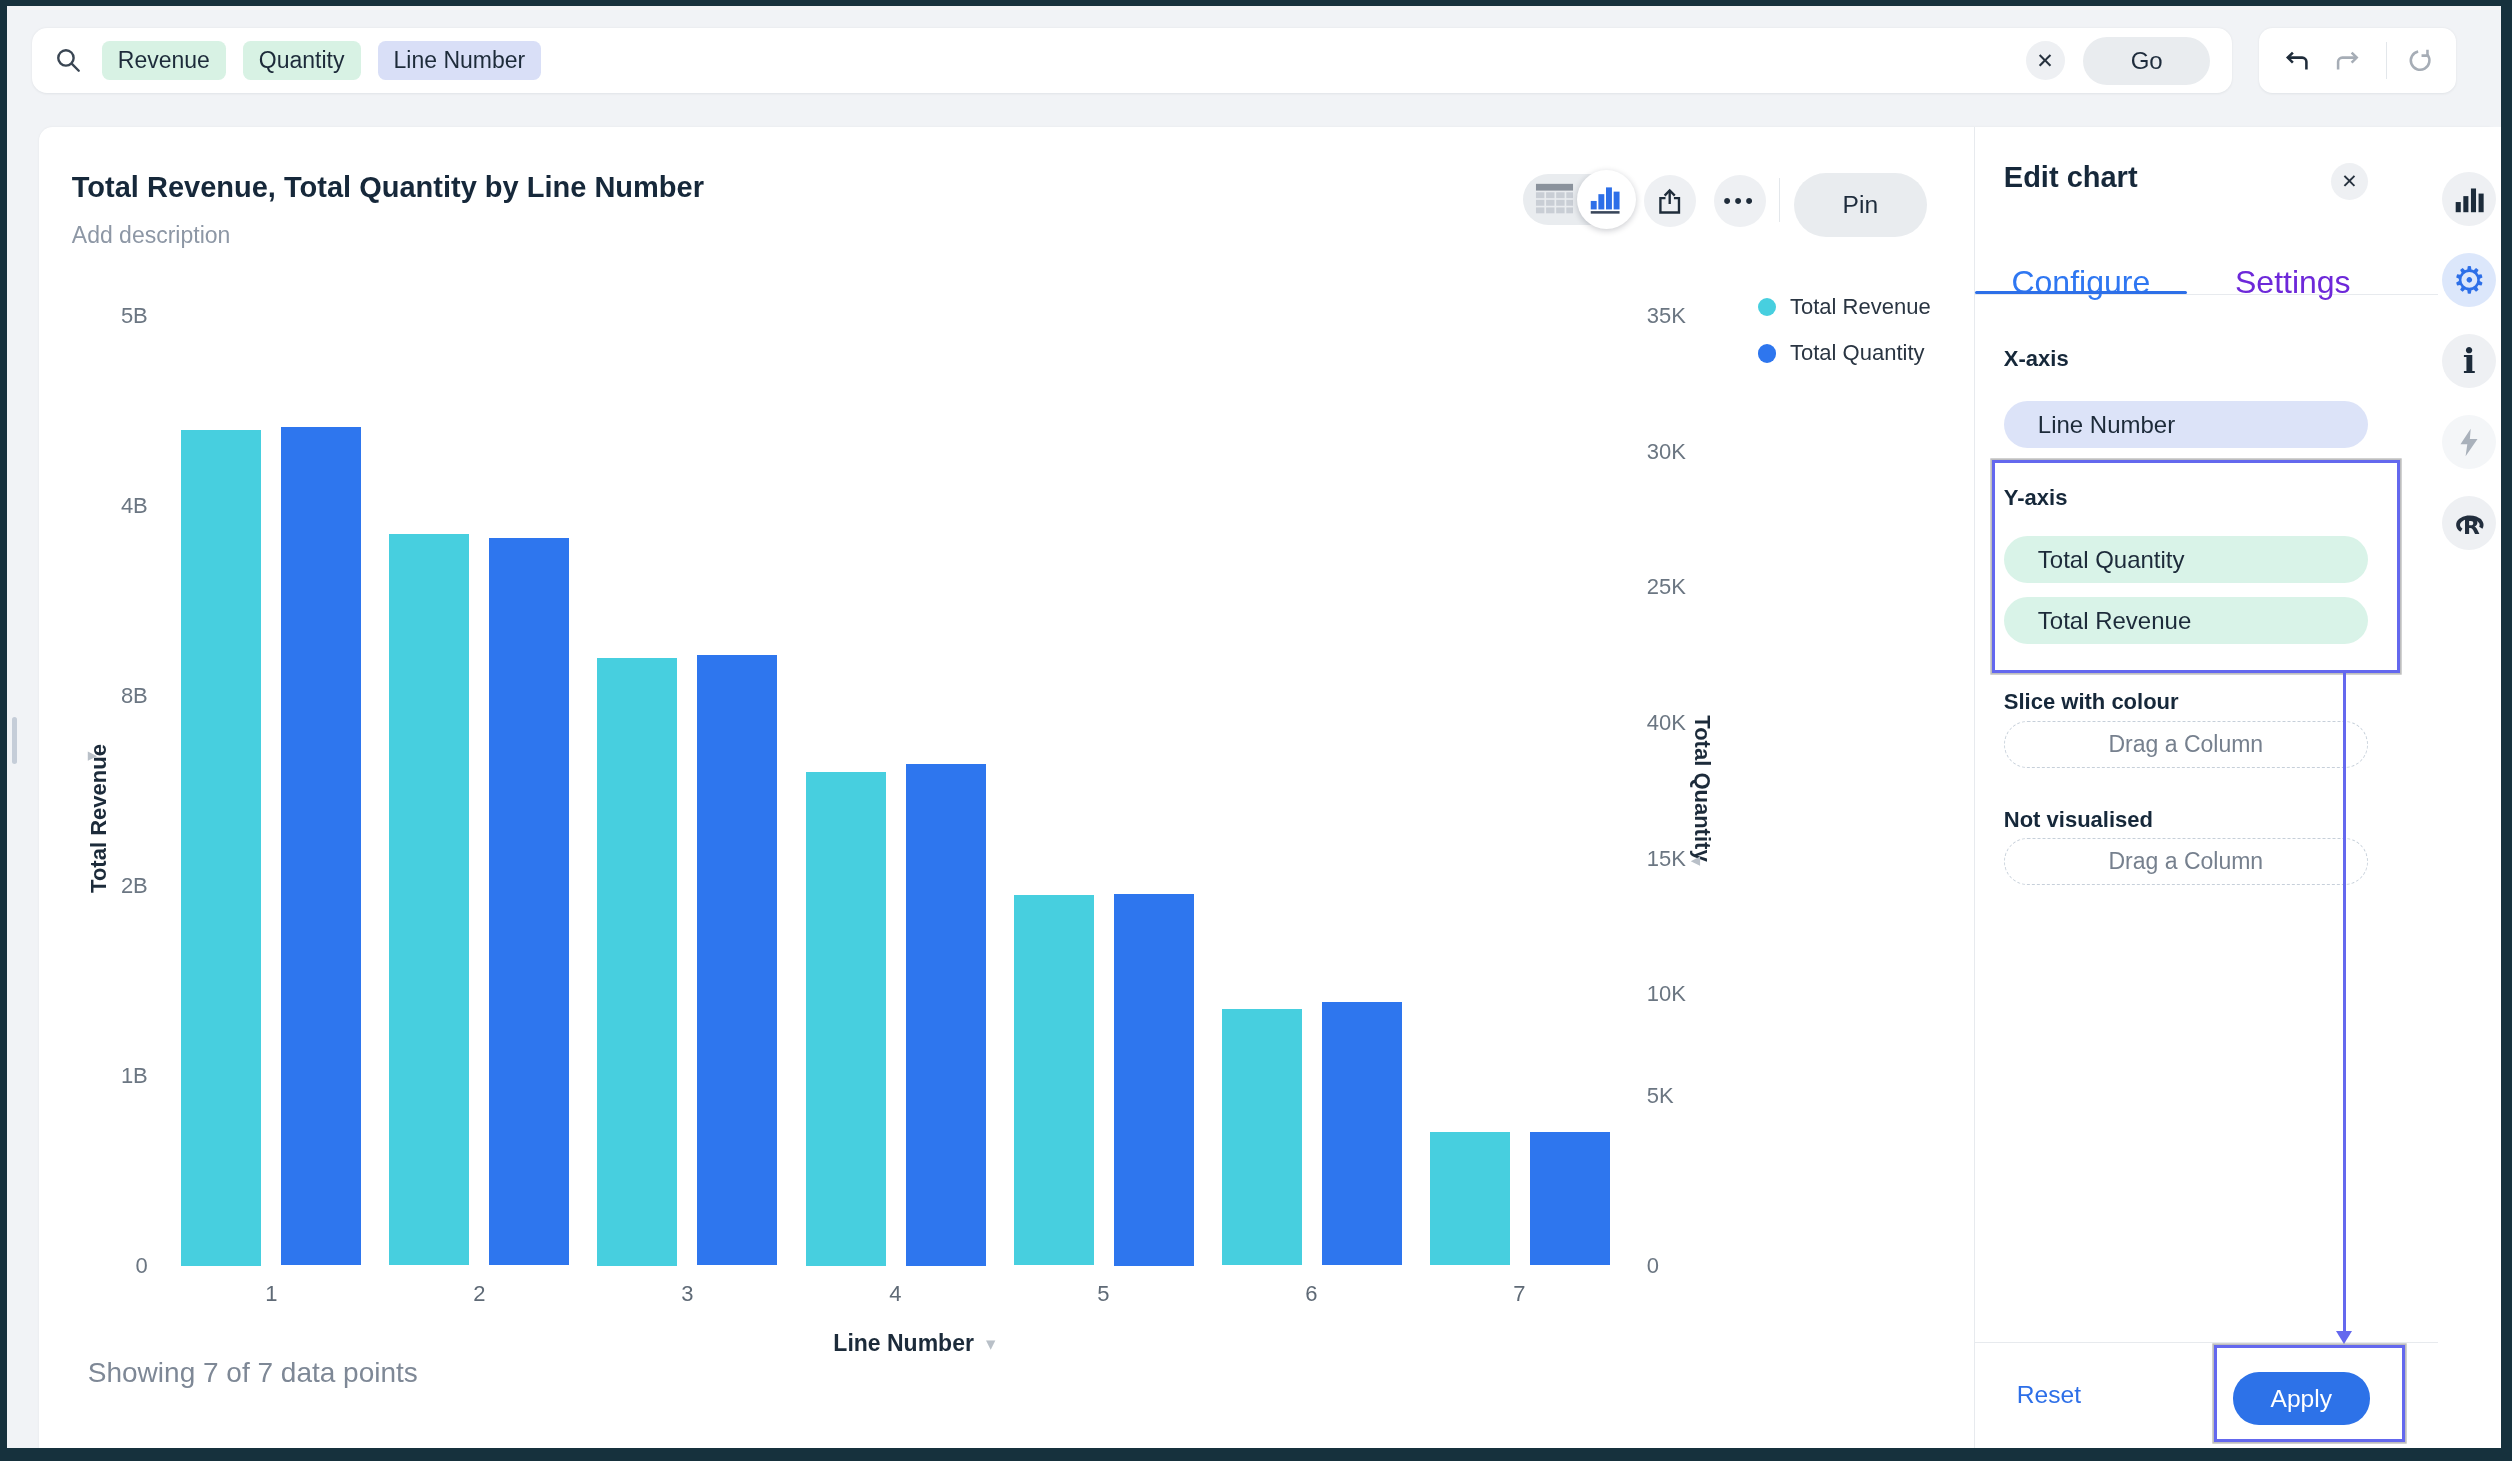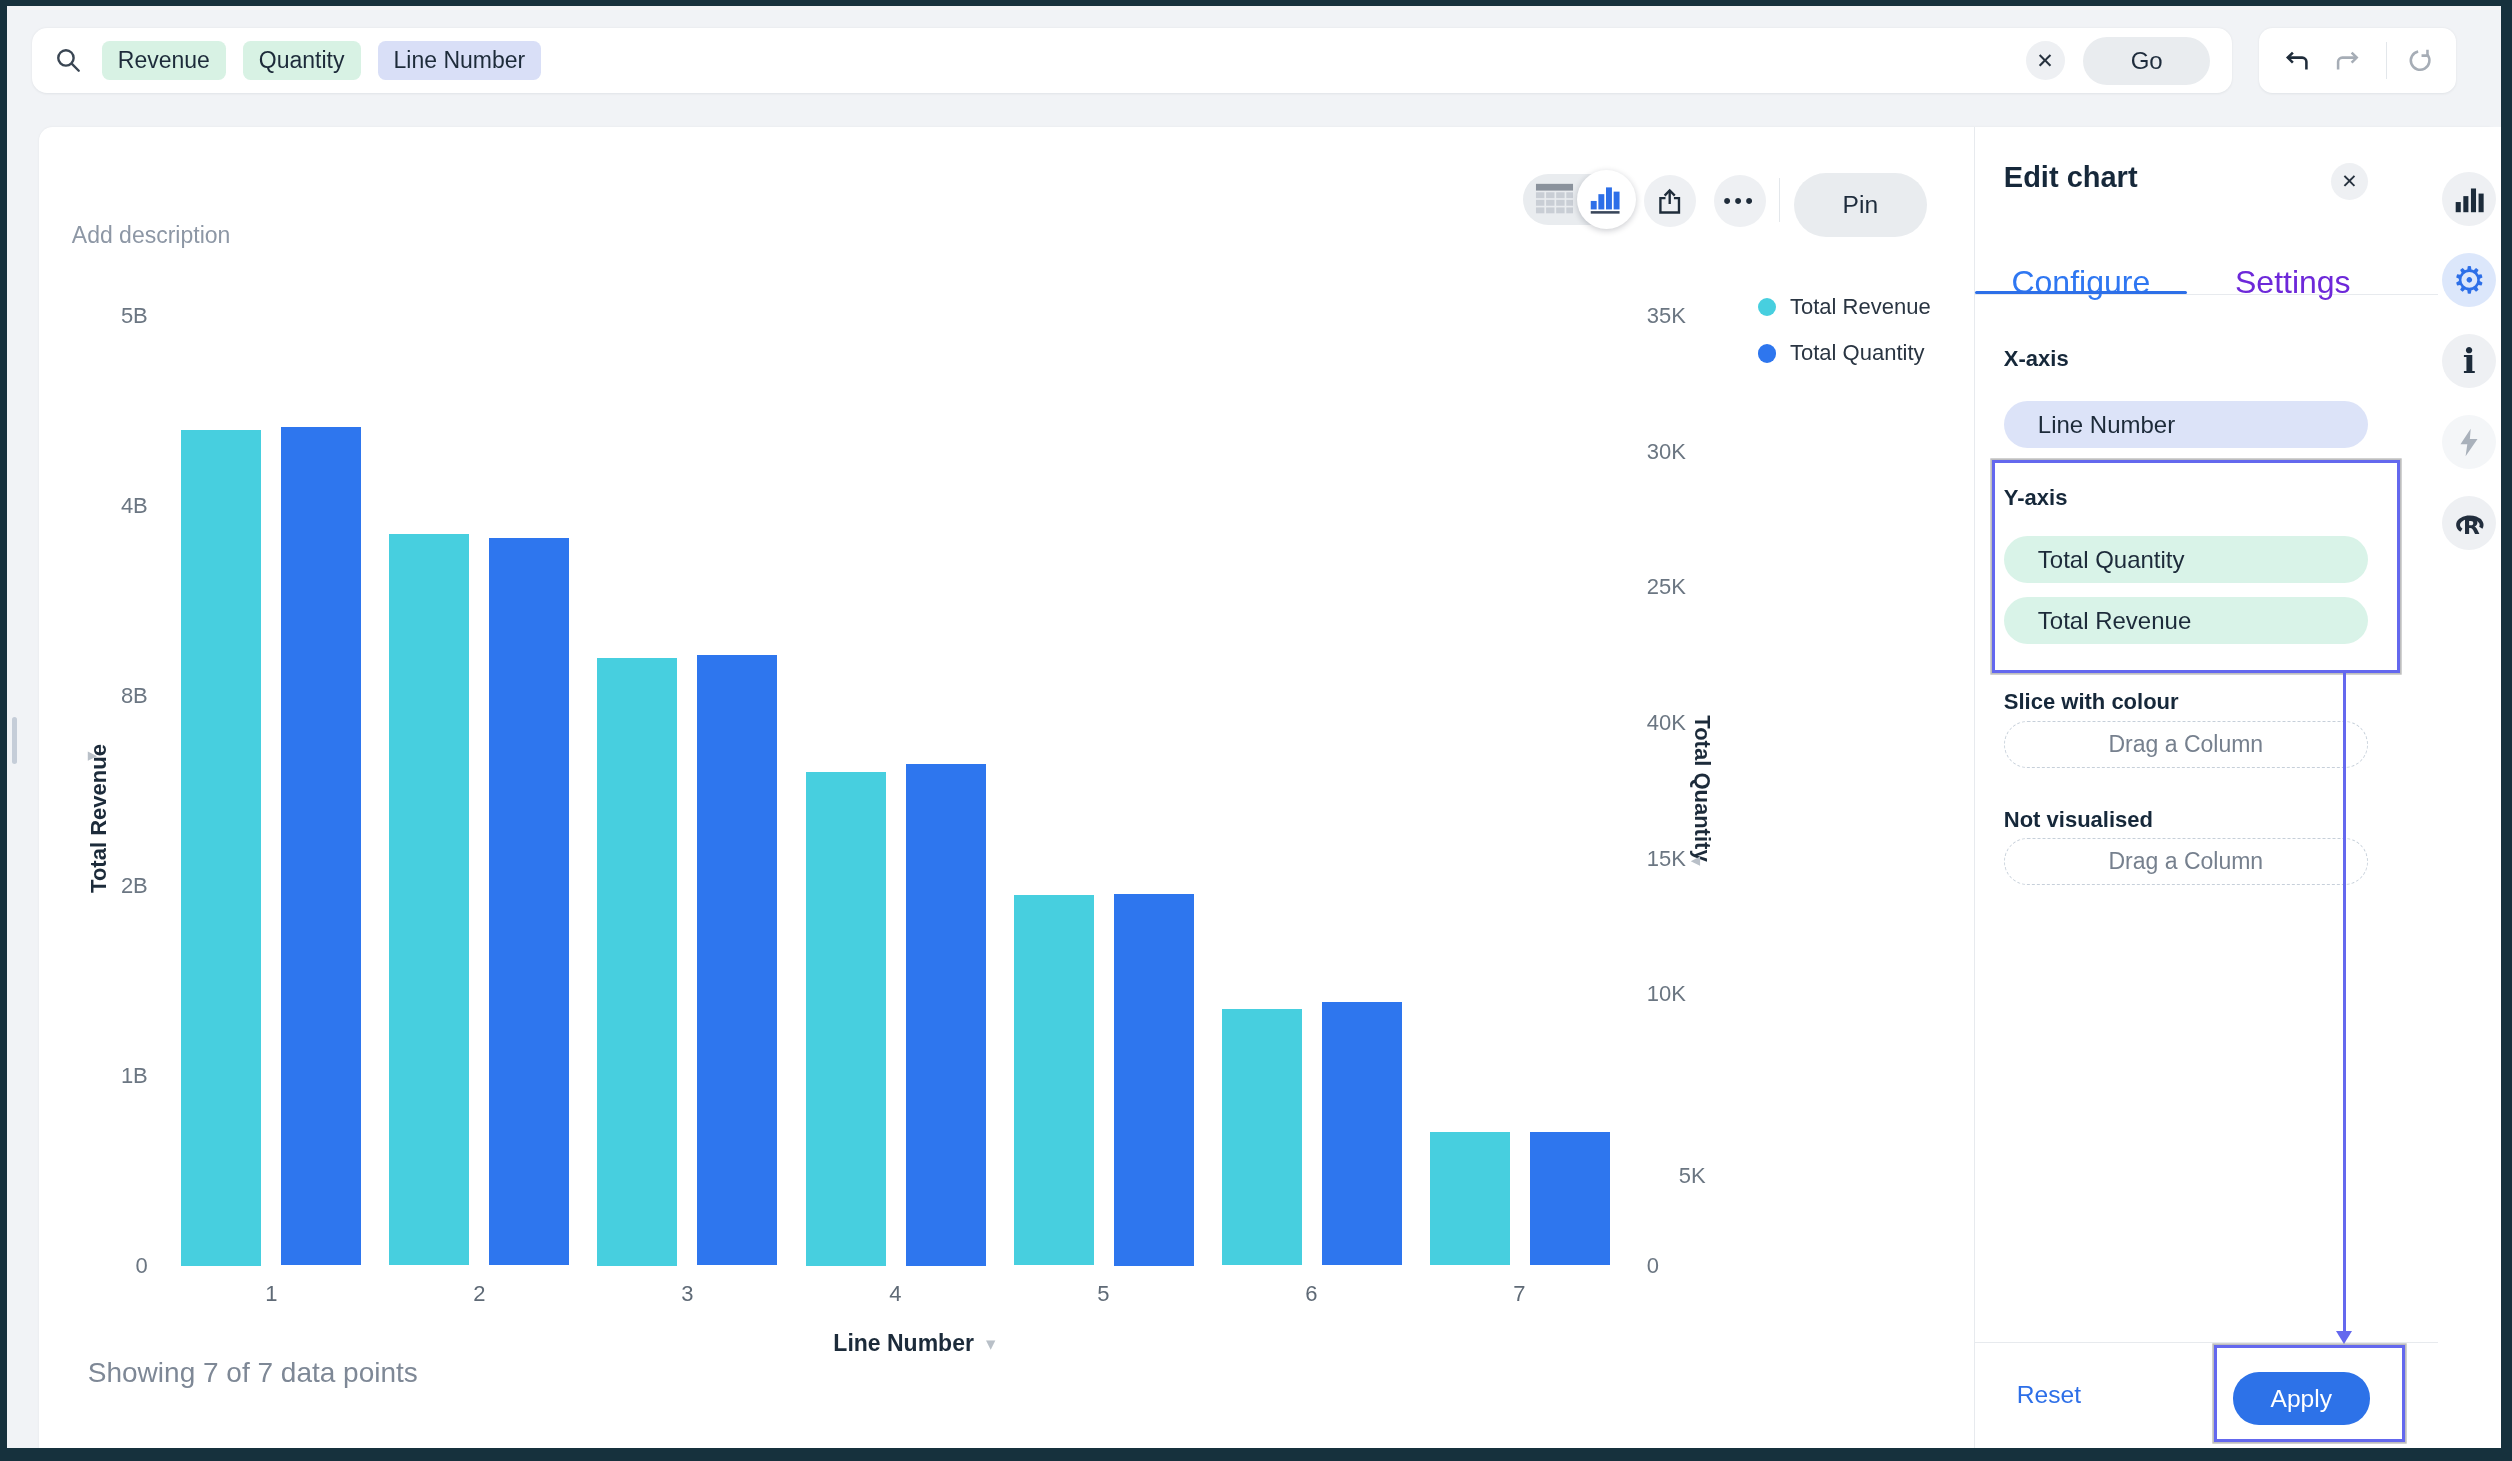--- a/index.html
+++ b/index.html
@@ -123,20 +123,21 @@
             <path d="M23 2 v7 h-7" fill="none" stroke="#a6adb6" stroke-width="3"></path>
           </svg>
       </span>
     </div>
 
     <div class="drag-handle"></div>
 
     <div class="main-card">
 
       <div class="chart-area" id="chart-area">
+        <div class="chart-title">Total Revenue, Total Quantity by Line Number</div>
         <div class="chart-desc">Add description</div>
 
         <div class="toolbar-toggle">
           <span class="toggle-table">
             <svg width="39" height="32" viewBox="0 0 46 38">
                 <rect x="1" y="1" width="44" height="8" fill="#8a929c"></rect>
                 <g fill="#c9ced5">
                   <rect x="1" y="11" width="10" height="7"></rect>
                   <rect x="13" y="11" width="10" height="7"></rect>
                   <rect x="25" y="11" width="10" height="7"></rect>
@@ -203,21 +204,21 @@
           <div class="tick tick-left" style="left: 24px; top: 556px;">8B</div>
           <div class="tick tick-left" style="left: 24px; top: 746px;">2B</div>
           <div class="tick tick-left" style="left: 24px; top: 936px;">1B</div>
           <div class="tick tick-left" style="left: 24px; top: 1126px;">0</div>
           <div class="tick" style="left: 1608px; top: 176px;">35K</div>
           <div class="tick" style="left: 1608px; top: 312px;">30K</div>
           <div class="tick" style="left: 1608px; top: 447px;">25K</div>
           <div class="tick" style="left: 1608px; top: 583px;">40K</div>
           <div class="tick" style="left: 1608px; top: 719px;">15K</div>
           <div class="tick" style="left: 1608px; top: 854px;">10K</div>
-          <div class="tick" style="left: 1608px; top: 1036px; margin-left: 32px;">5K</div>
+          <div class="tick" style="left: 1608px; top: 956px;">5K</div>
           <div class="tick" style="left: 1608px; top: 1126px;">0</div>
           <div class="bar" style="left: 142px; top: 303px; width: 80px; height: 836px; background: rgb(71, 207, 223);"></div>
           <div class="bar" style="left: 242px; top: 300px; width: 80px; height: 838px; background: rgb(46, 118, 238);"></div>
           <div class="xtick" style="left: 207px; top: 1154px;">1</div>
           <div class="bar" style="left: 350px; top: 407px; width: 80px; height: 731px; background: rgb(71, 207, 223);"></div>
           <div class="bar" style="left: 450px; top: 411px; width: 80px; height: 727px; background: rgb(46, 118, 238);"></div>
           <div class="xtick" style="left: 415px; top: 1154px;">2</div>
           <div class="bar" style="left: 558px; top: 531px; width: 80px; height: 608px; background: rgb(71, 207, 223);"></div>
           <div class="bar" style="left: 658px; top: 528px; width: 80px; height: 610px; background: rgb(46, 118, 238);"></div>
           <div class="xtick" style="left: 623px; top: 1154px;">3</div>

